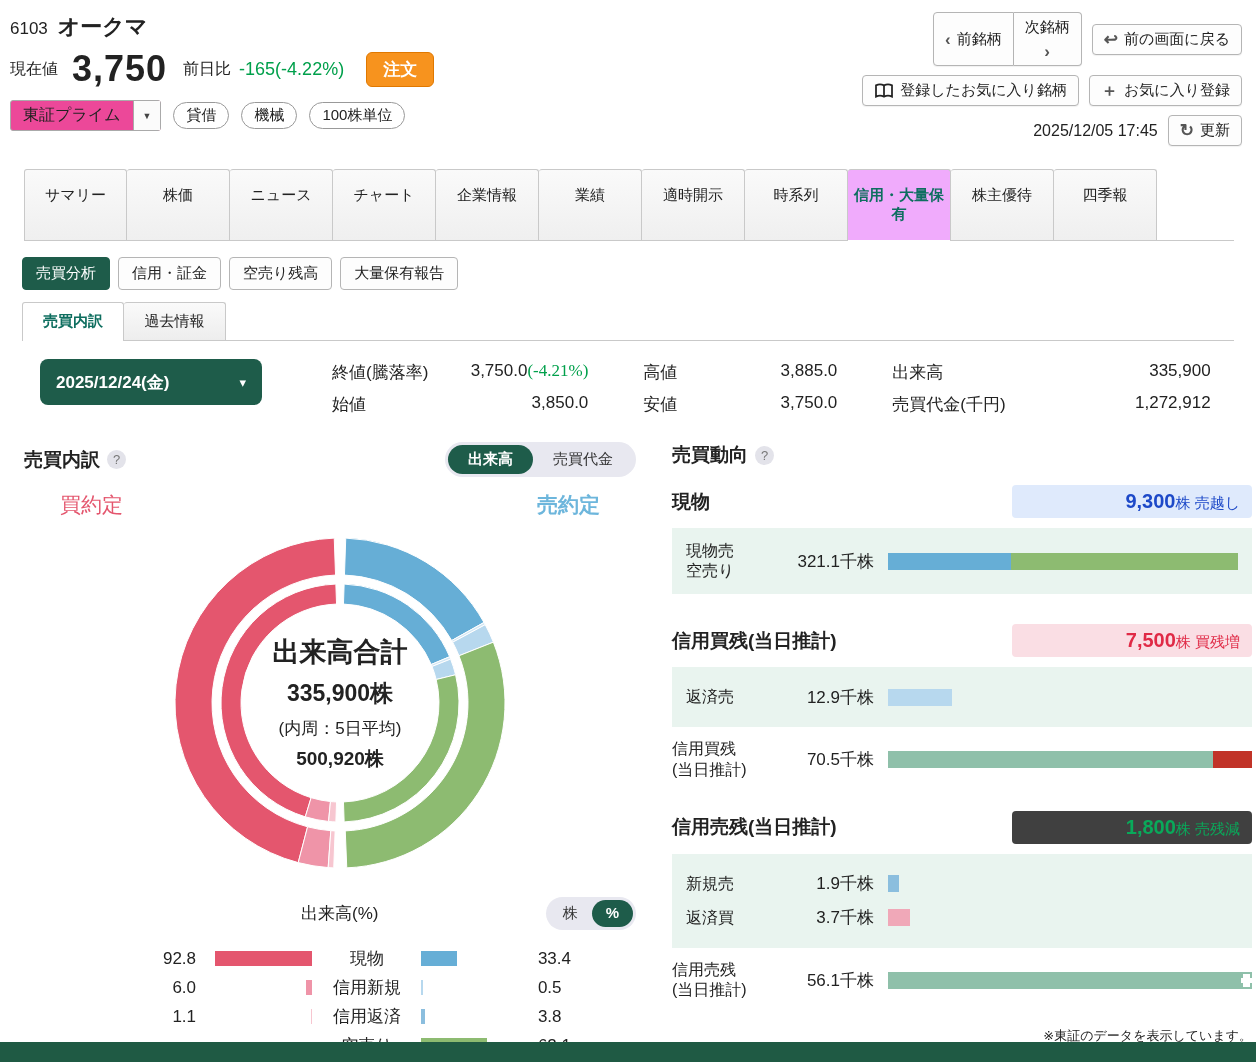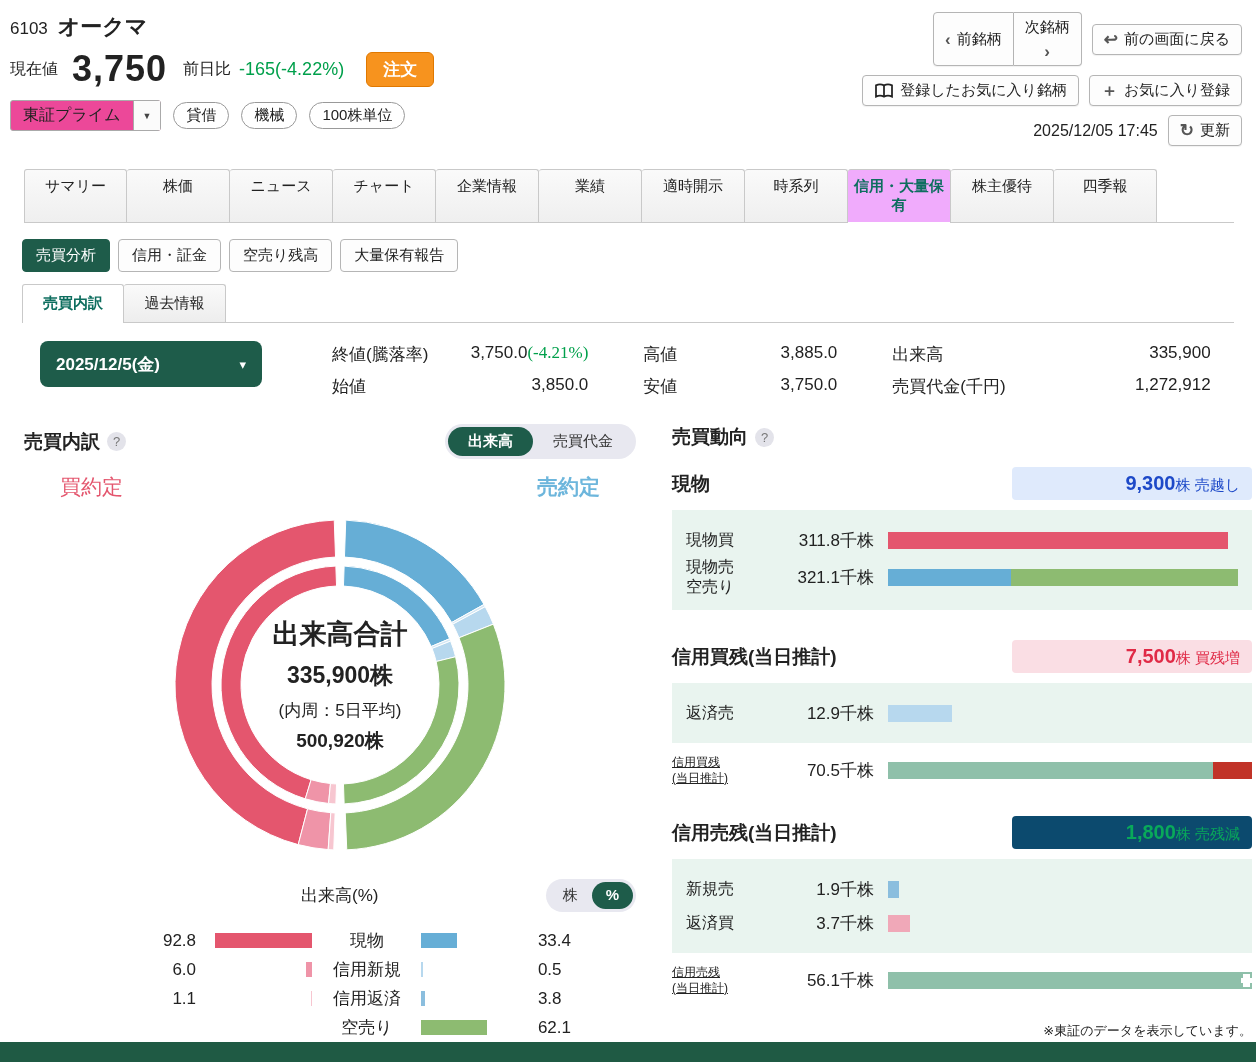--- a/index.html
+++ b/index.html
@@ -27,21 +27,21 @@
   .btn { display:inline-flex; align-items:center; gap:6px; background:#fdfdfd; border:1px solid #b5b5b5; border-radius:4px; padding:5px 11px; font-size:15px; color:#222; cursor:pointer; box-shadow:0 1px 1px rgba(0,0,0,.06); }
   .btn-group { display:inline-flex; }
   .btn-group .btn:first-child { border-radius:4px 0 0 4px; }
   .btn-group .btn:last-child { border-radius:0 4px 4px 0; border-left:none;flex-direction:column; }
   .arrow-glyph { font-size:17px; line-height:1; color:#555; font-weight:bold;}
   .ts { font-size:16px; }
   .book-ic { width:20px; height:16px; }
 
   
   .tabs { display:flex; margin:14px 0 0 24px; border-bottom:1px solid #c9c9c9; width:1210px;}
-  .tab { width:103px; text-align:center; font-size:15px; padding:7px 0; background:linear-gradient(#fafafa,#efefef); border:1px solid #c9c9c9; border-left:none; border-bottom:none; border-radius:3px 3px 0 0; cursor:pointer; }
+  .tab { width:103px; text-align:center; font-size:15px; padding:16px 0; background:linear-gradient(#fafafa,#efefef); border:1px solid #c9c9c9; border-left:none; border-bottom:none; border-radius:3px 3px 0 0; cursor:pointer; }
   .tab:first-child { border-left:1px solid #c9c9c9; }
   .tab.active { background:#f0abfc; color:#0e6e5f; font-weight:bold; position:relative; }
   .tab.active::after { content:""; position:absolute; left:0; right:0; bottom:-1px; height:1px; background:#fff; }
 
   
   .subtabs { display:flex; gap:8px; margin:16px 0 0 22px; }
   .pill { border:1px solid #b5b5b5; border-radius:4px; background:#fdfdfd; font-size:15px; padding:6px 13px; cursor:pointer; }
   .pill.active { background:#1e5c4a; border-color:#1e5c4a; color:#fff; }
 
   
@@ -101,31 +101,31 @@
 
   
   .t-section { margin-top:0; }
   .t-title-row { display:flex; justify-content:space-between; align-items:center; margin-top:17px; }
   .t-title { font-size:19px; font-weight:bold; }
   .badge { width:240px; padding:5px 12px; border-radius:4px; text-align:right; }
   .badge .bv { font-size:20px; font-weight:bold; }
   .badge .bs { font-size:15px; }
   .badge-blue { background:#dfeafc; color:#1d49c8; }
   .badge-pink { background:#fadee4; color:#e02a46; }
-  .badge-green { background:#0c4a6e; color:#09a95a; }
+  .badge-green { background:#404040; color:#09a95a; }
 
   .panel { background:#e9f4ef; padding:13px 14px; margin-top:10px; }
   .bar-row { display:flex; align-items:center; min-height:34px; }
   .bar-row .bl { width:106px; font-size:16px; line-height:1.25; }
   .bar-row .bvv { width:96px; text-align:right; font-size:17px; padding-right:14px; }
   .bar-track { flex:1; display:flex; align-items:center; height:17px; }
   .bar-seg { height:17px; }
   .bar-seg.dashed { background:#fff; border:2px dashed #8fc0aa; }
   .total-row { display:flex; align-items:center; margin-top:12px; }
-  .total-row .bl { width:120px; font-size:12px; line-height:1.3;text-decoration:underline; }
+  .total-row .bl { width:120px; font-size:16px; line-height:1.3; }
   .total-row .bvv { width:96px; text-align:right; font-size:17px; padding-right:14px; }
   .footnote { text-align:right; font-size:13px; color:#222; margin-top:26px; }
 
   .bottom-bar { position:absolute; left:0; bottom:0; width:1256px; height:20px; background:#1f5a44; }
 </style>
 </head>
 <body>
 
 <div class="hdr">
   <div class="hdr-left">
@@ -211,21 +211,21 @@
   <span class="pill">大量保有報告</span>
 </div>
 
 <div class="viewtabs">
   <div class="vtab active">売買内訳</div>
   <div class="vtab">過去情報</div>
 </div>
 
 <div class="summary">
   <div class="date-select">
-    <span>2025/12/5(金)</span>
+    <span>2025/12/24(金)</span>
     <span class="caret">▾</span>
   </div>
   <div class="sum-grid">
     <div class="sum-col">
       <span class="lab">終値(騰落率)</span>
       <span class="val"><span>3,750.0</span><span class="pct-green">(-4.21%)</span></span>
       <span class="lab">始値</span>
       <span class="val">3,850.0</span>
     </div>
     <div class="sum-col">
@@ -343,27 +343,20 @@
       <span class="help-ic">?</span>
     </div>
 
     <div class="t-section">
       <div class="t-title-row">
         <span class="t-title">現物</span>
         <span class="badge badge-blue"><span class="bv">9,300</span><span class="bs">株 売越し</span></span>
       </div>
       <div class="panel">
         <div class="bar-row">
-          <span class="bl">現物買</span>
-          <span class="bvv">311.8千株</span>
-          <span class="bar-track">
-              <span class="bar-seg" style="width: 97.1037%; background: rgb(228, 86, 110);"></span>
-            </span>
-        </div>
-        <div class="bar-row">
           <span class="bl"><span>現物売</span><br><span>空売り</span></span>
           <span class="bvv">321.1千株</span>
           <span class="bar-track">
               <span class="bar-seg" style="width: 35.0358%; background: rgb(102, 174, 214);"></span>
               <span class="bar-seg" style="width: 64.9642%; background: rgb(141, 187, 113);"></span>
             </span>
         </div>
       </div>
     </div>
 

